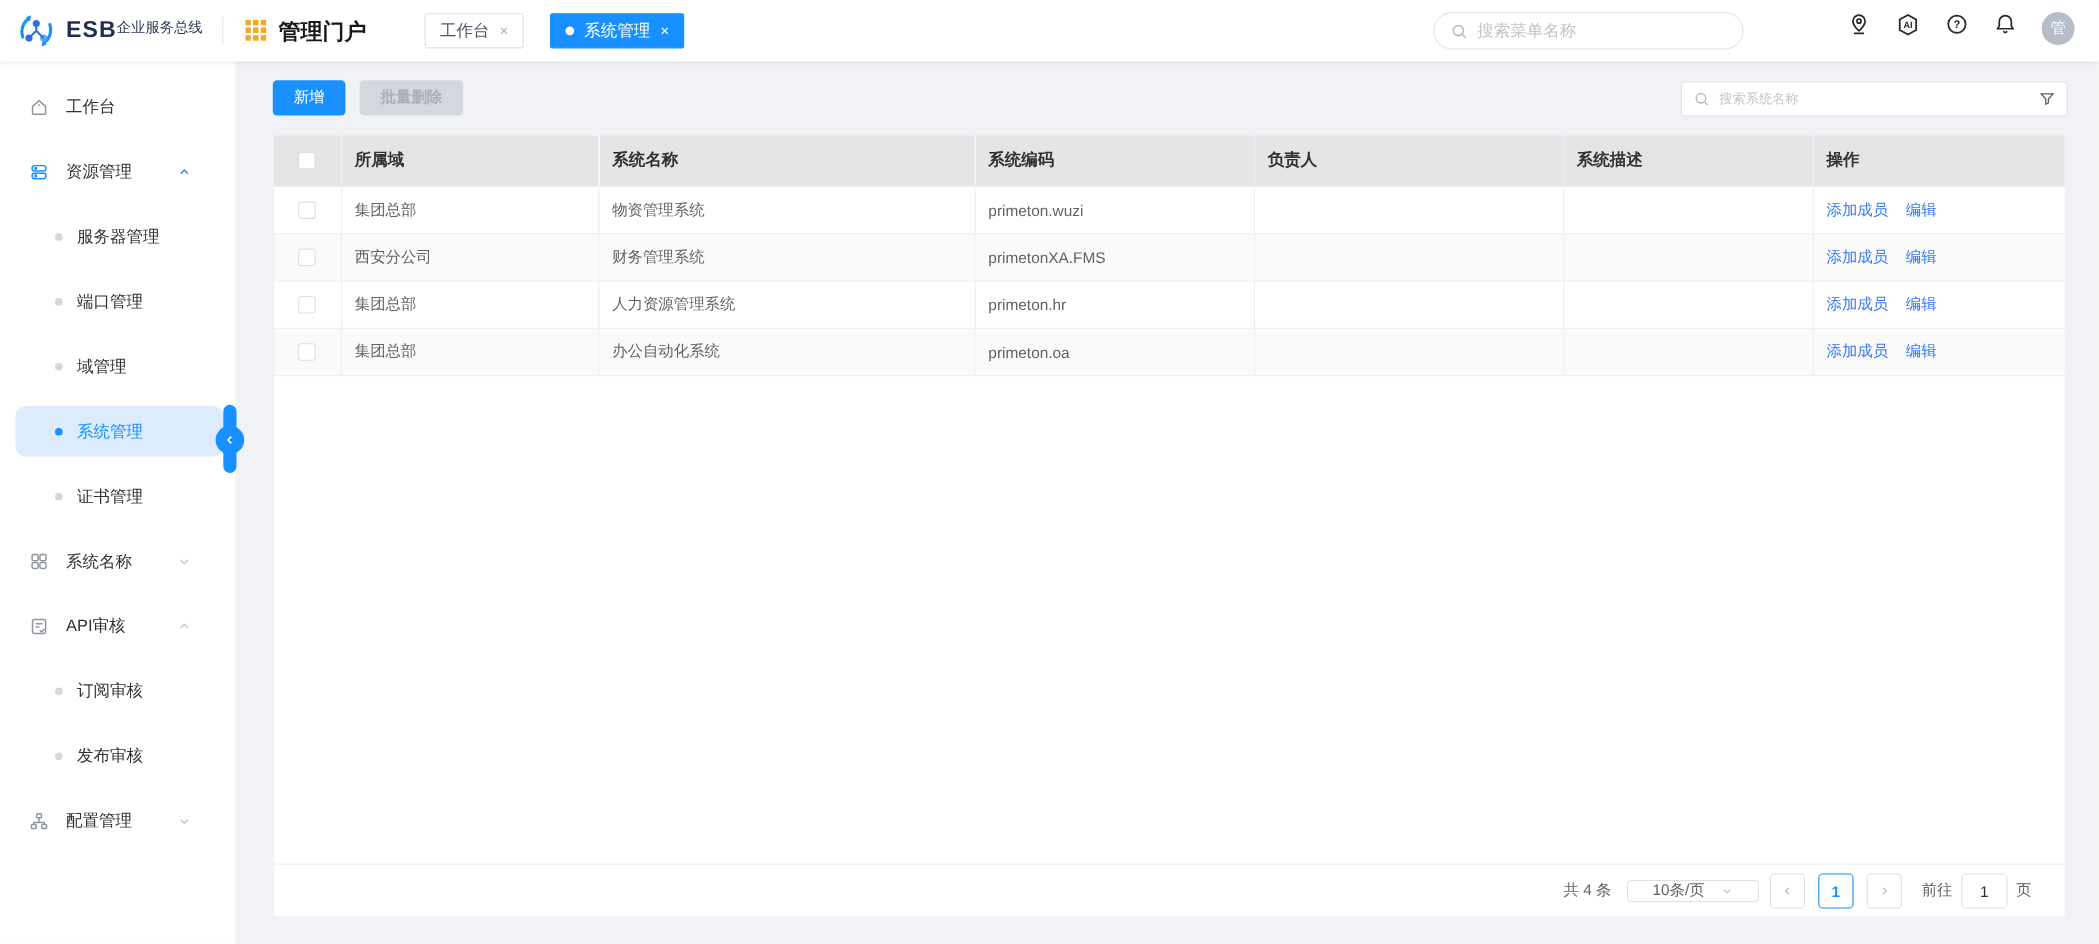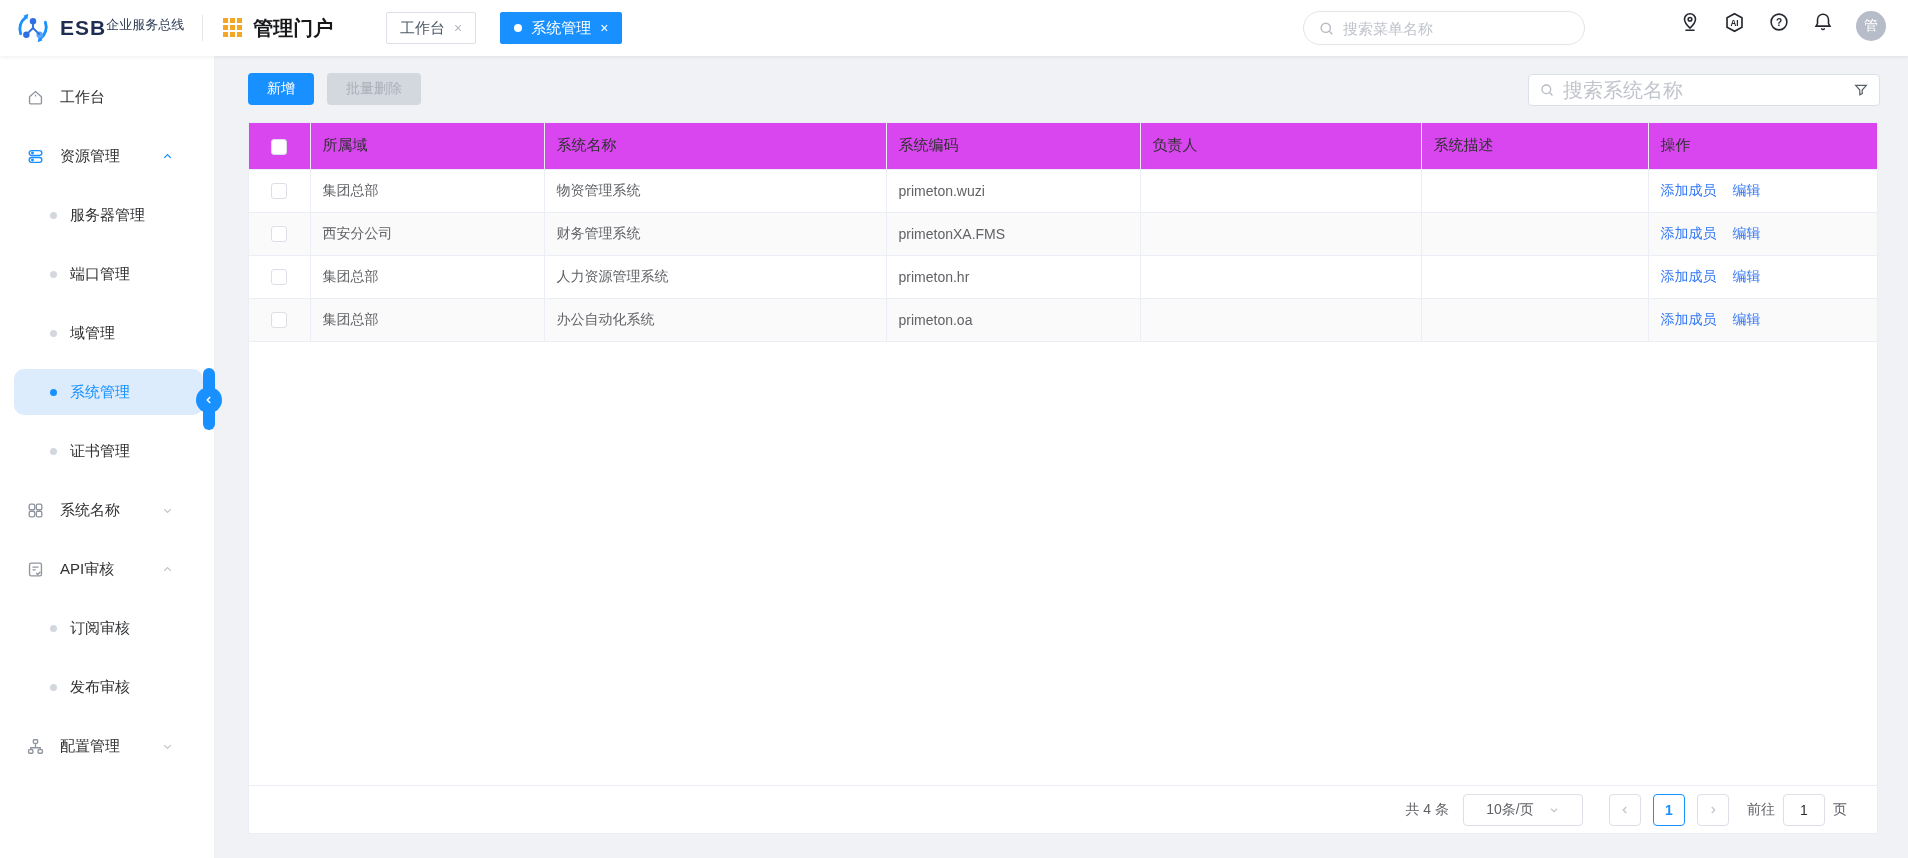--- a/index.html
+++ b/index.html
@@ -55,45 +55,45 @@
   .side-item.sub.active .s-label{color:var(--primary);}
   .collapse-pill{position:absolute;left:203px;top:368px;width:12px;height:62px;background:var(--primary);border-radius:6px;z-index:12;cursor:pointer;}
   .collapse-circle{position:absolute;left:196px;top:387px;width:26px;height:26px;border-radius:50%;background:var(--primary);
     color:#fff;display:flex;align-items:center;justify-content:center;z-index:13;cursor:pointer;}
 
   
   .content{position:absolute;left:215px;top:56px;right:0;bottom:0;background:var(--page-bg);}
   .toolbar-btns{position:absolute;left:33px;top:17px;display:flex;gap:13px;}
   .btn{height:32px;border:none;border-radius:4px;font-size:14px;padding:0 19px;cursor:pointer;font-family:inherit;}
   .btn-primary{background:var(--primary);color:#fff;}
-  .btn-disabled{background:var(--disabled-bg);color:var(--disabled-text);cursor:not-allowed;}
+  .btn-disabled{background:var(--disabled-bg);color:var(--disabled-text);cursor:not-allowed;font-weight:bold;}
   .table-search{position:absolute;right:28px;top:18px;width:352px;height:32px;border:1px solid var(--ctl-border);border-radius:4px;
     background:#fff;display:flex;align-items:center;padding:0 10px;gap:8px;}
-  .table-search input{flex:1;border:none;outline:none;font-size:20px;color:var(--text2);background:transparent;font-family:inherit;}
+  .table-search input{flex:1;border:none;outline:none;font-size:12px;color:var(--text2);background:transparent;font-family:inherit;}
   .table-search input::placeholder{color:#c0c4cc;}
   .table-search .funnel{color:#596066;cursor:pointer;}
   .ms-icon{color:#b6bbc2;}
 
   .card{position:absolute;left:33px;top:66px;right:30px;bottom:24px;background:#fff;border:1px solid var(--border);}
   table{border-collapse:collapse;width:100%;table-layout:fixed;}
   th,td{border-bottom:1px solid var(--border);border-right:1px solid var(--border);text-align:left;overflow:hidden;white-space:nowrap;}
   th:last-child,td:last-child{border-right:none;}
-  thead th{height:46px;background:#d946ef;font-size:15px;font-weight:400;color:var(--text);padding:0 12px;}
+  thead th{height:46px;background:#e5e5e5;font-size:15px;font-weight:700;color:var(--text);padding:0 12px;}
   tbody td{height:43px;font-size:14px;color:var(--text2);padding:0 12px;background:#fff;}
   tbody tr:nth-child(even) td{background:#fafafa;}
   .c-center{text-align:center;padding:0;}
   .checkbox{display:inline-block;width:16px;height:16px;border:1px solid var(--ctl-border);border-radius:3px;background:#fff;vertical-align:middle;cursor:pointer;}
   td a{color:var(--link);text-decoration:none;cursor:pointer;}
   td a + a{margin-left:16px;}
 
   .card-footer{position:absolute;left:0;right:0;bottom:0;height:48px;border-top:1px solid var(--border);background:#fff;
     display:flex;align-items:center;justify-content:flex-end;padding-right:30px;font-size:14px;color:var(--text2);}
   .pg-total{margin-right:14px;}
-  .pg-size{width:120px;height:32px;border:1px solid var(--ctl-border);border-radius:4px;display:flex;align-items:center;
-    justify-content:center;gap:14px;margin-right:26px;cursor:pointer;background:#fff;}
+  .pg-size{width:120px;height:20px;border:1px solid var(--ctl-border);border-radius:4px;display:flex;align-items:center;
+    justify-content:center;gap:14px;margin-right:10px;cursor:pointer;background:#fff;}
   .pg-size .chev{color:var(--chev);}
   .pg-btn{width:32px;height:32px;border:1px solid var(--ctl-border);border-radius:4px;background:#fff;display:flex;
     align-items:center;justify-content:center;color:var(--chev);cursor:pointer;}
   .pg-btn + .pg-btn,.pg-btn + .pg-page,.pg-page + .pg-btn{margin-left:12px;}
   .pg-page{width:32px;height:32px;border:1px solid var(--primary);border-radius:4px;color:var(--primary);display:flex;
     align-items:center;justify-content:center;font-weight:bold;cursor:pointer;background:#fff;margin-left:12px;}
   .pg-goto{margin-left:18px;margin-right:8px;}
   .pg-input{width:42px;height:32px;border:1px solid var(--ctl-border);border-radius:4px;text-align:center;font-size:14px;
     color:var(--text);outline:none;font-family:inherit;background:#fff;}
   .pg-unit{margin-left:8px;}

